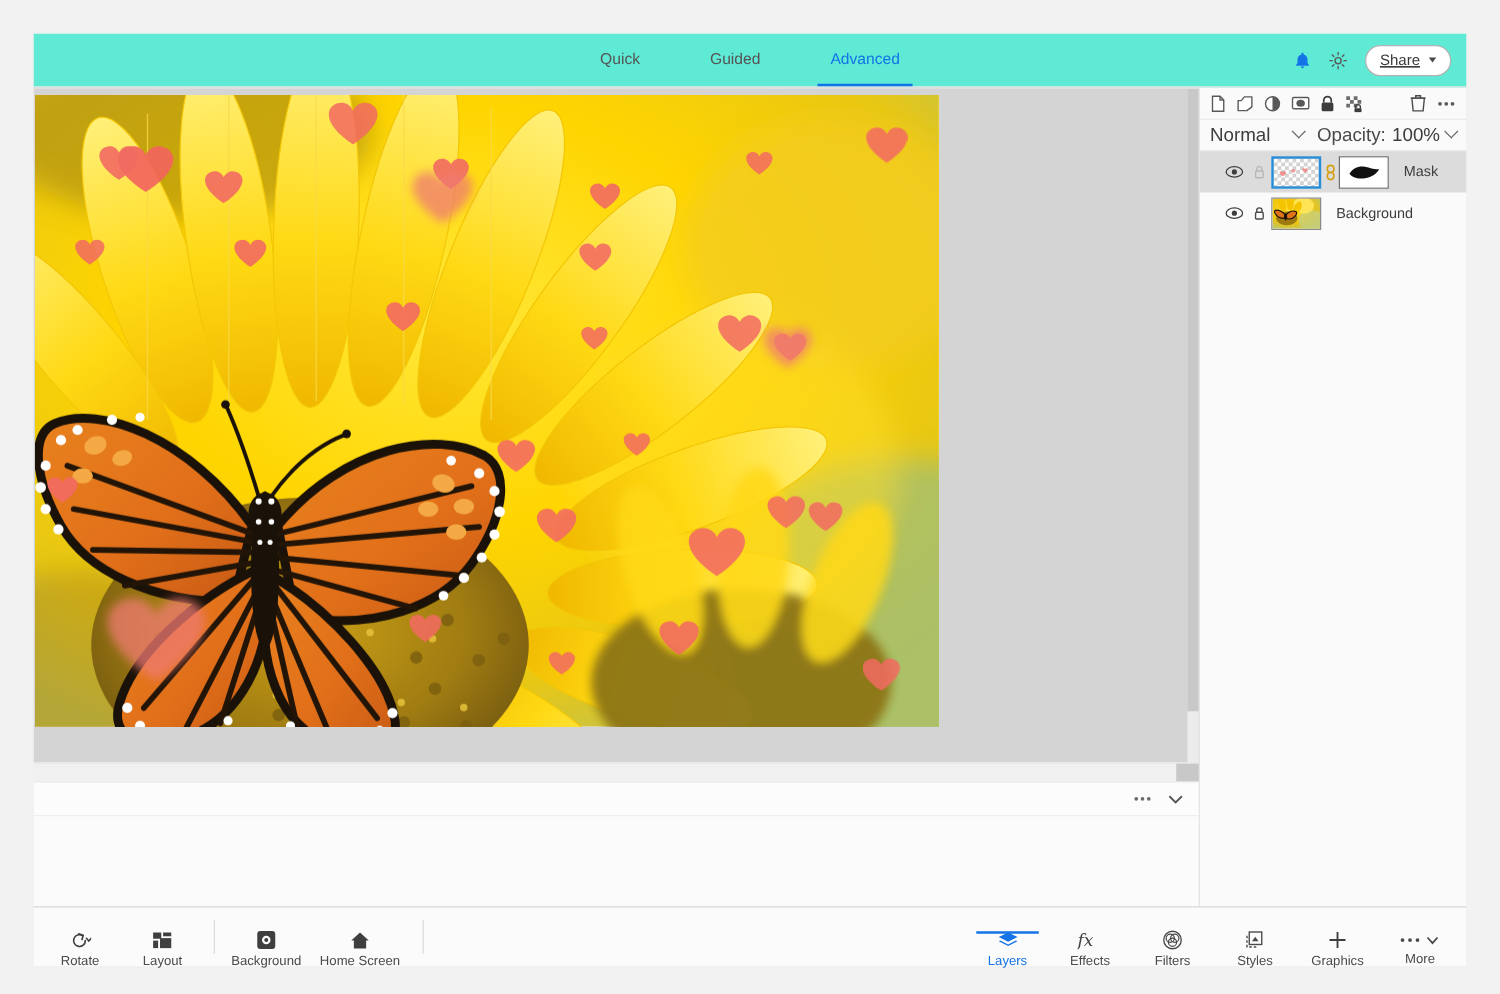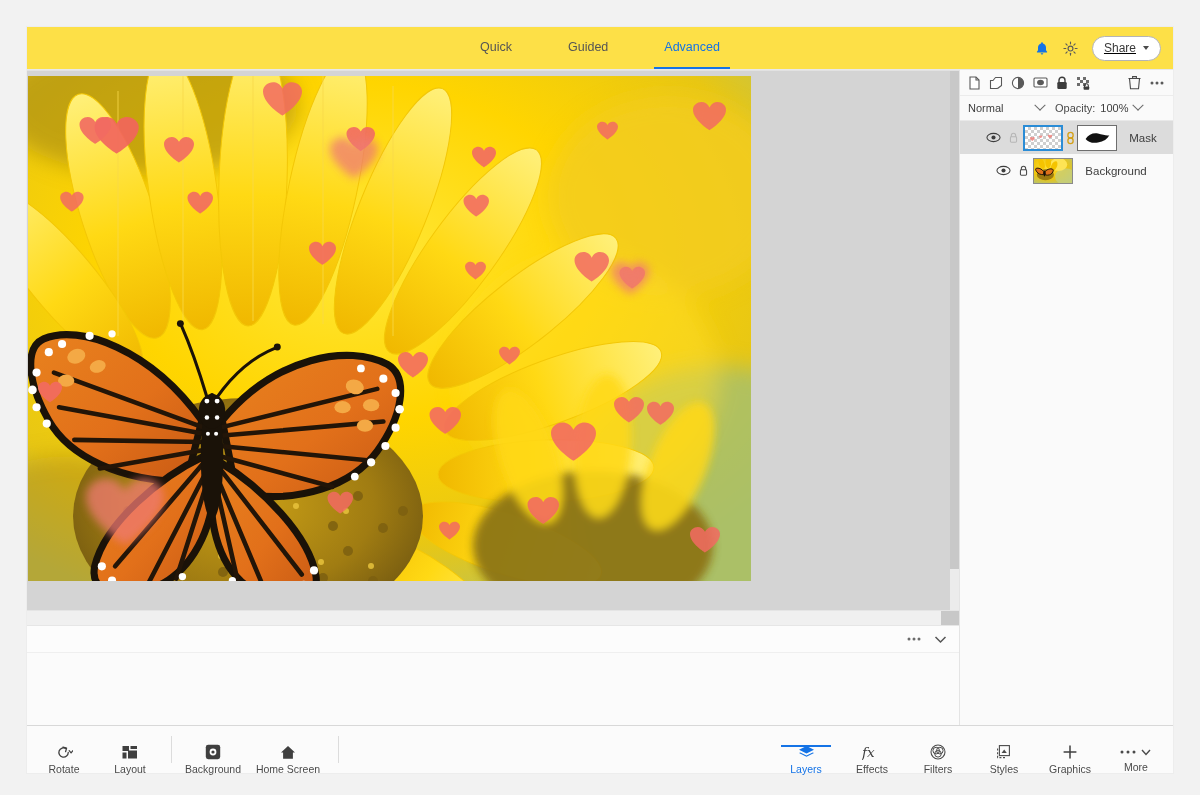--- a/index.html
+++ b/index.html
@@ -14,21 +14,21 @@
     left: 27px; top: 27px;
     width: 1146px; height: 746px;
     background: #fafafa;
     display: flex; flex-direction: column;
     box-shadow: 0 0 0 1px #ededed;
   }
 
   
   .topbar {
     height: 42px; min-height: 42px;
-    background: #fde047;
+    background: #5eead4;
     display: flex; align-items: center;
     position: relative;
     border-bottom: 1px solid #e8e8e8;
   }
   .modes {
     position: absolute; left: 0; right: 0;
     display: flex; justify-content: center; gap: 36px;
     height: 42px; align-items: stretch;
   }
   .mode {
@@ -91,36 +91,36 @@
     border-left: 1px solid #e4e4e4;
     display: flex; flex-direction: column;
   }
   .layer-tools {
     height: 25px; display: flex; align-items: center;
     padding: 0 8px; gap: 8px; border-bottom: 1px solid #ececec;
   }
   .layer-tools .spacer { flex: 1; }
   .blendrow {
     height: 24px; display: flex; align-items: center; gap: 5px;
-    padding: 0 8px; font-size: 11px; color: #3d3d3d;
+    padding: 0 8px; font-size: 15px; color: #3d3d3d;
     border-bottom: 1px solid #e9e9e9;
   }
   .blend-select {
     width: 76px; display: flex; align-items: center; justify-content: space-between;
     cursor: pointer;
   }
   .op-label { margin-left: 6px; color:#4a4a4a; }
   .op-val { display:flex; align-items:center; gap:5px; cursor:pointer; }
   .chev { width: 7px; height: 7px; border-right: 1.4px solid #6a6a6a;
           border-bottom: 1.4px solid #6a6a6a; transform: rotate(45deg) translate(-2px,-2px); }
 
   .layer-list { flex: 1; }
   .layer-row {
     height: 33px; display: flex; align-items: center;
-    padding-left: 6px; gap: 0; justify-content: center;
+    padding-left: 16px; gap: 0;
   }
   .layer-row.selected { background: #dcdcdc; }
   .eye-cell { width: 22px; display:flex; justify-content:center; cursor:pointer; }
   .link-cell { width: 19px; display:flex; justify-content:center; cursor:pointer; }
   .thumb {
     width: 40px; height: 26px; border: 1px solid #8a8a8a; box-sizing: border-box;
     background-size: cover; position: relative;
   }
   .thumb.selected-thumb { border: 2px solid #2a8cd6; }
   .checker {

